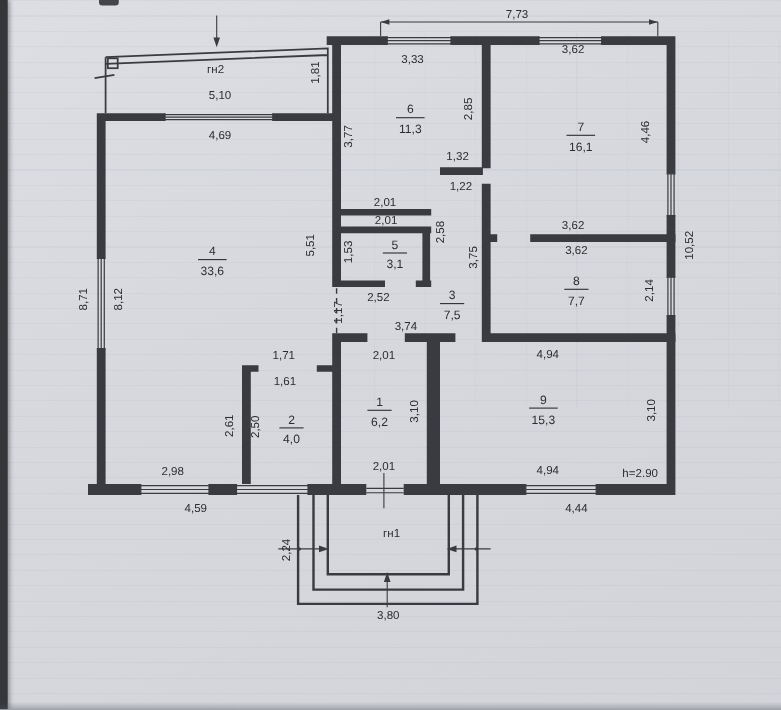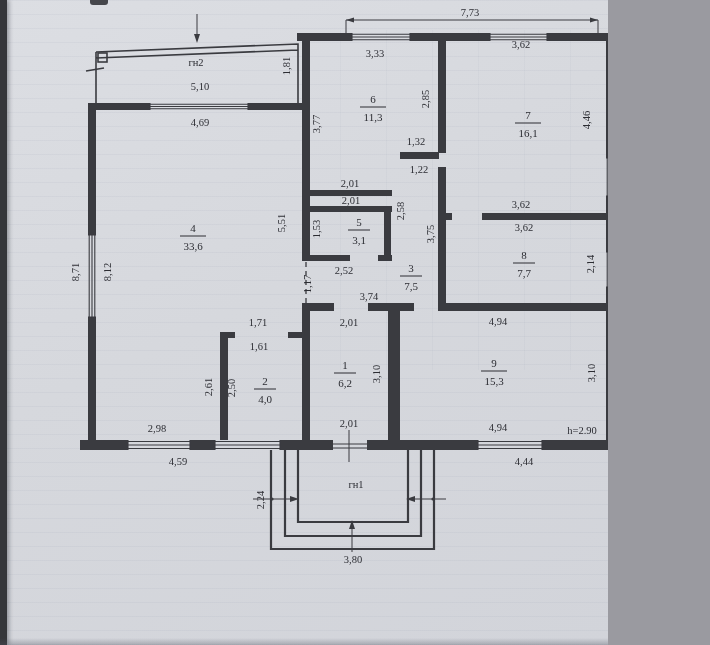--- a/index.html
+++ b/index.html
@@ -1,20 +1,19 @@
 <!DOCTYPE html>
 <html><head>
 <meta charset="utf-8">
 <style>
   html,body{margin:0;padding:0;background:#9a9aa0;}
   #photo{
-    position:relative;width:592px;height:645px;overflow:hidden;
+    position:relative;width:710px;height:645px;overflow:hidden;
     background:linear-gradient(155deg,#dcdee3 0%,#d6d8dd 45%,#d2d4da 100%);
-    font-family:Liberation Serif, serif;
-    padding-left:16px;
+    font-family:Liberation Sans, sans-serif;
   }
   
   #photo .ruled{
     position:absolute;inset:0;pointer-events:none;
     background:repeating-linear-gradient(180deg,rgba(120,130,155,.07) 0 1px,transparent 1px 14px);
   }
   #photo .ghost-cols{
     position:absolute;top:30px;left:340px;width:370px;height:340px;pointer-events:none;
     background:repeating-linear-gradient(90deg,rgba(120,130,155,.05) 0 1px,transparent 1px 46px);
   }

